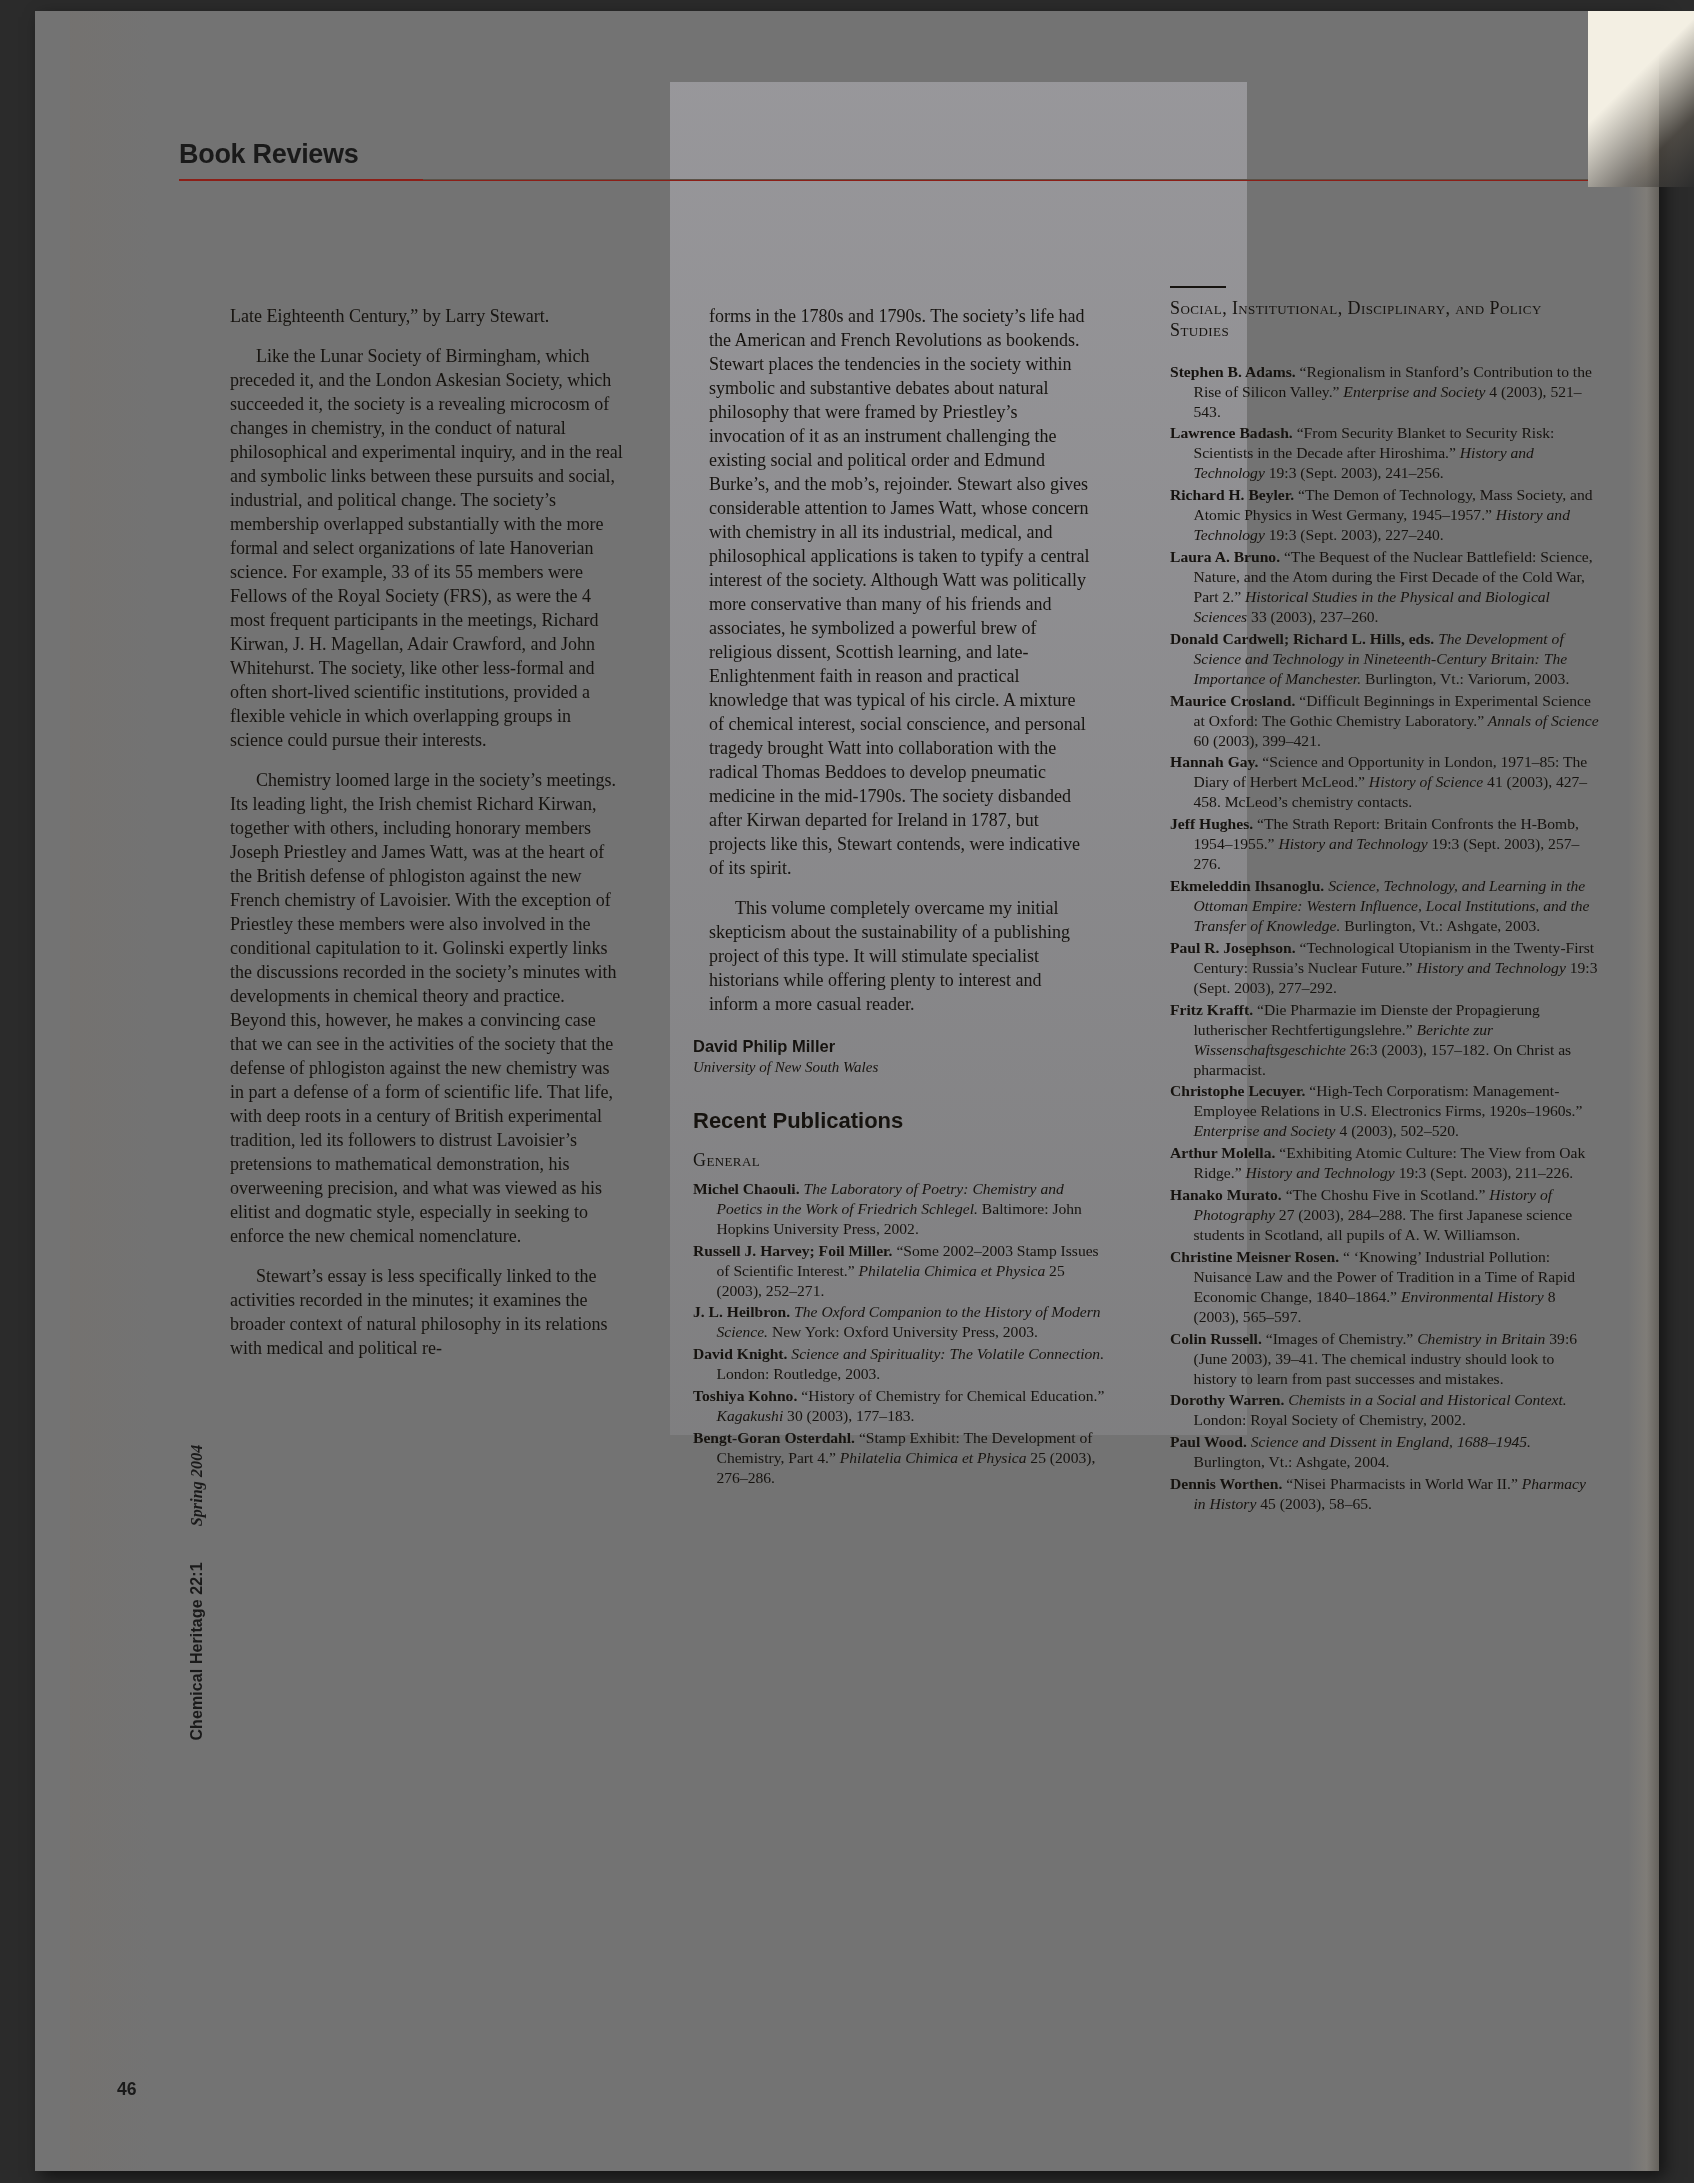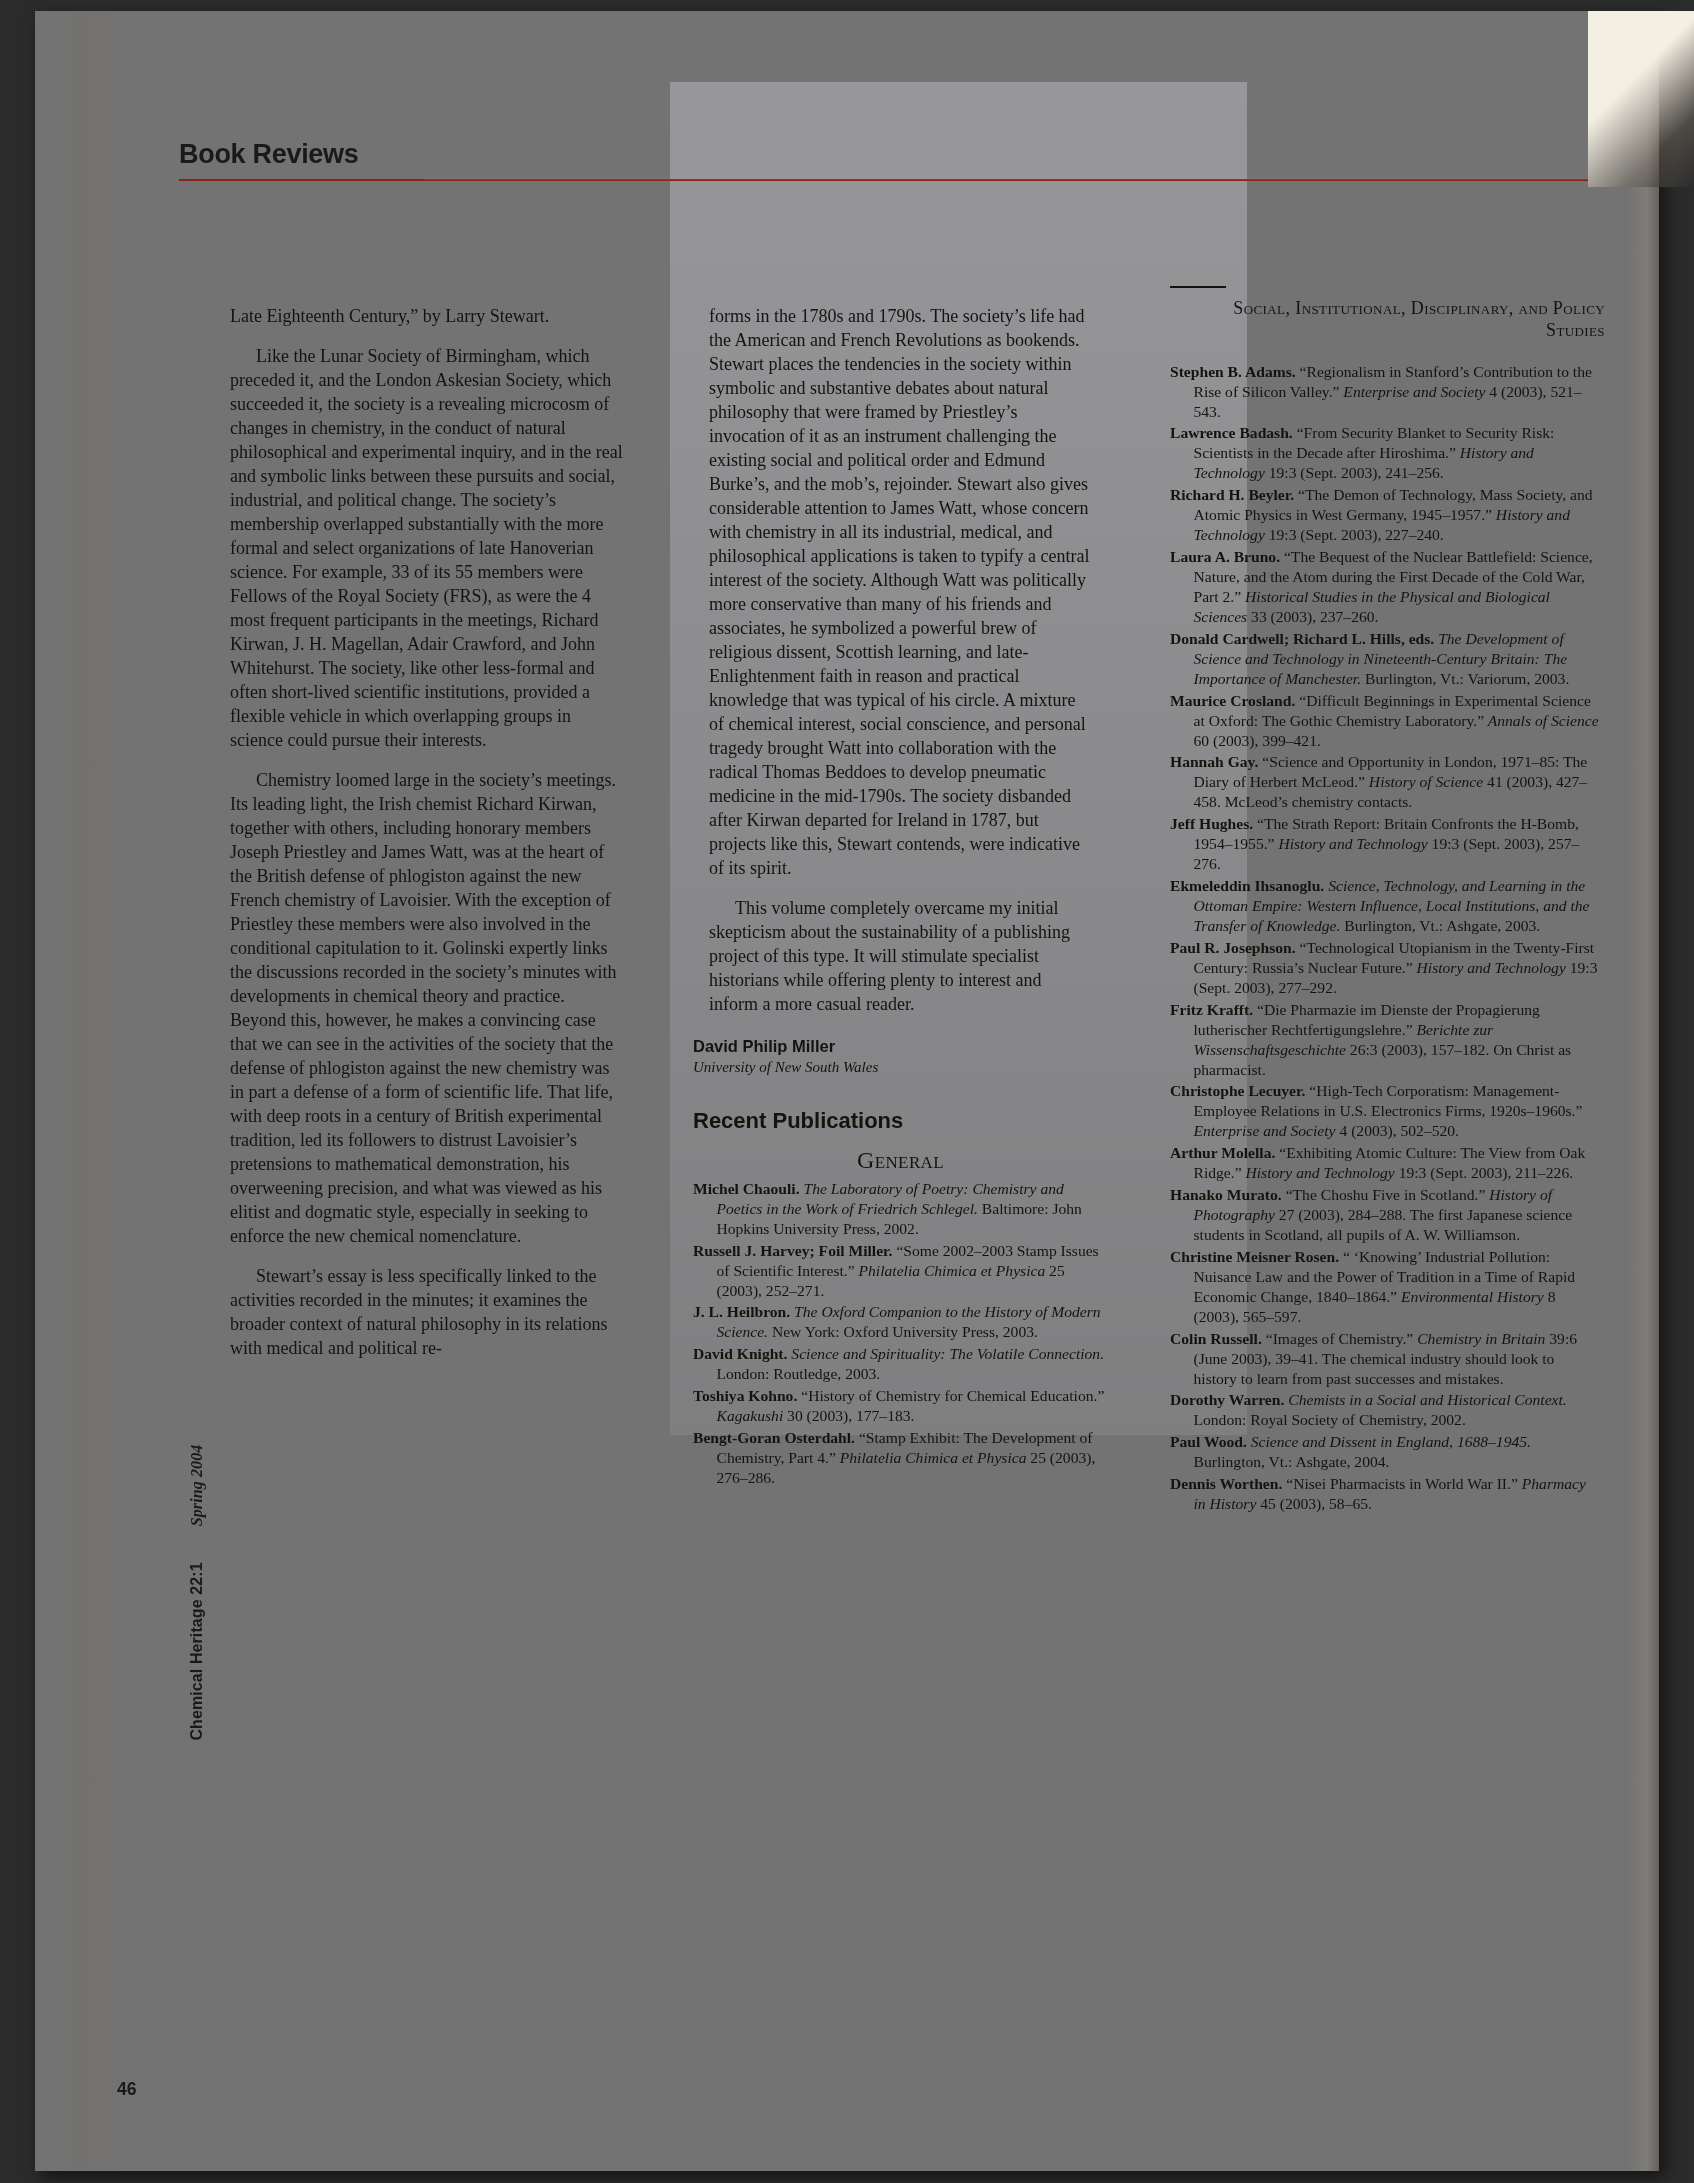--- a/index.html
+++ b/index.html
@@ -149,24 +149,23 @@
   .recent-pubs-head {
     margin-top: 31px;
     font-family: "Liberation Sans", sans-serif;
     font-weight: bold;
     font-size: 22px;
     color: #16130f;
   }
   .smallcaps-head {
     margin-top: 15.3px;
     font-variant: small-caps;
-    font-size: 24px;
+    font-size: 18px;
     letter-spacing: 0.4px;
     color: #16130f;
-    text-align: center;
   }
   .bib {
     margin-top: 7px;
     font-size: 15.6px;
     line-height: 20px;
   }
   .bib .entry {
     margin-bottom: 1.8px;
     padding-left: 23.5px;
     text-indent: -23.5px;
@@ -185,21 +184,20 @@
   #col3-head {
     position: absolute;
     left: 1135px;
     top: 286px;
     width: 435px;
     font-variant: small-caps;
     font-size: 18px;
     line-height: 22.4px;
     letter-spacing: 0.4px;
     color: #16130f;
-    text-align: right;
   }
   #col3 { top: 344px; }
 </style>
 </head>
 <body>
 
 <div class="page-sheet">
   <div class="paper-tint-a"></div>
   <div class="paper-tint-b"></div>
   <div class="binding-edge"></div>

